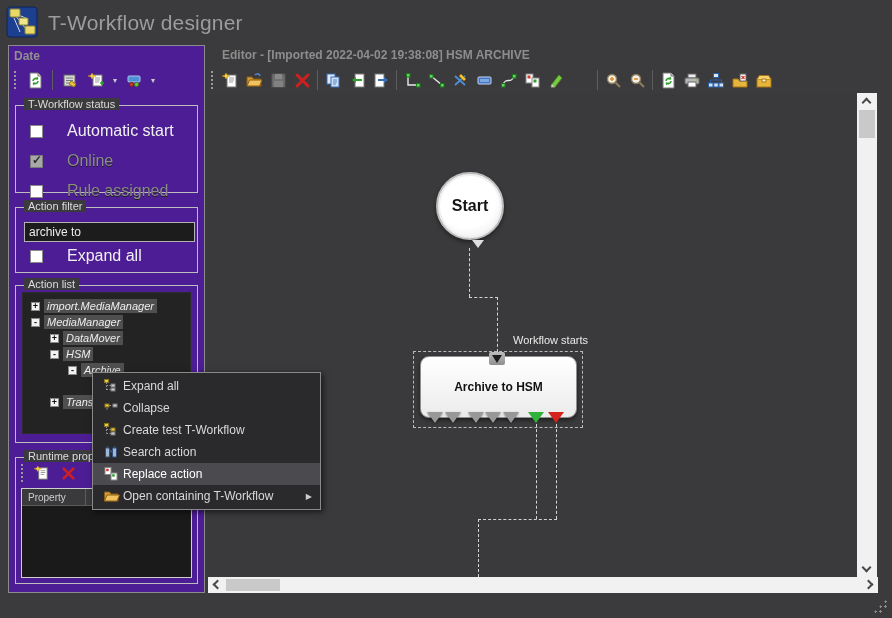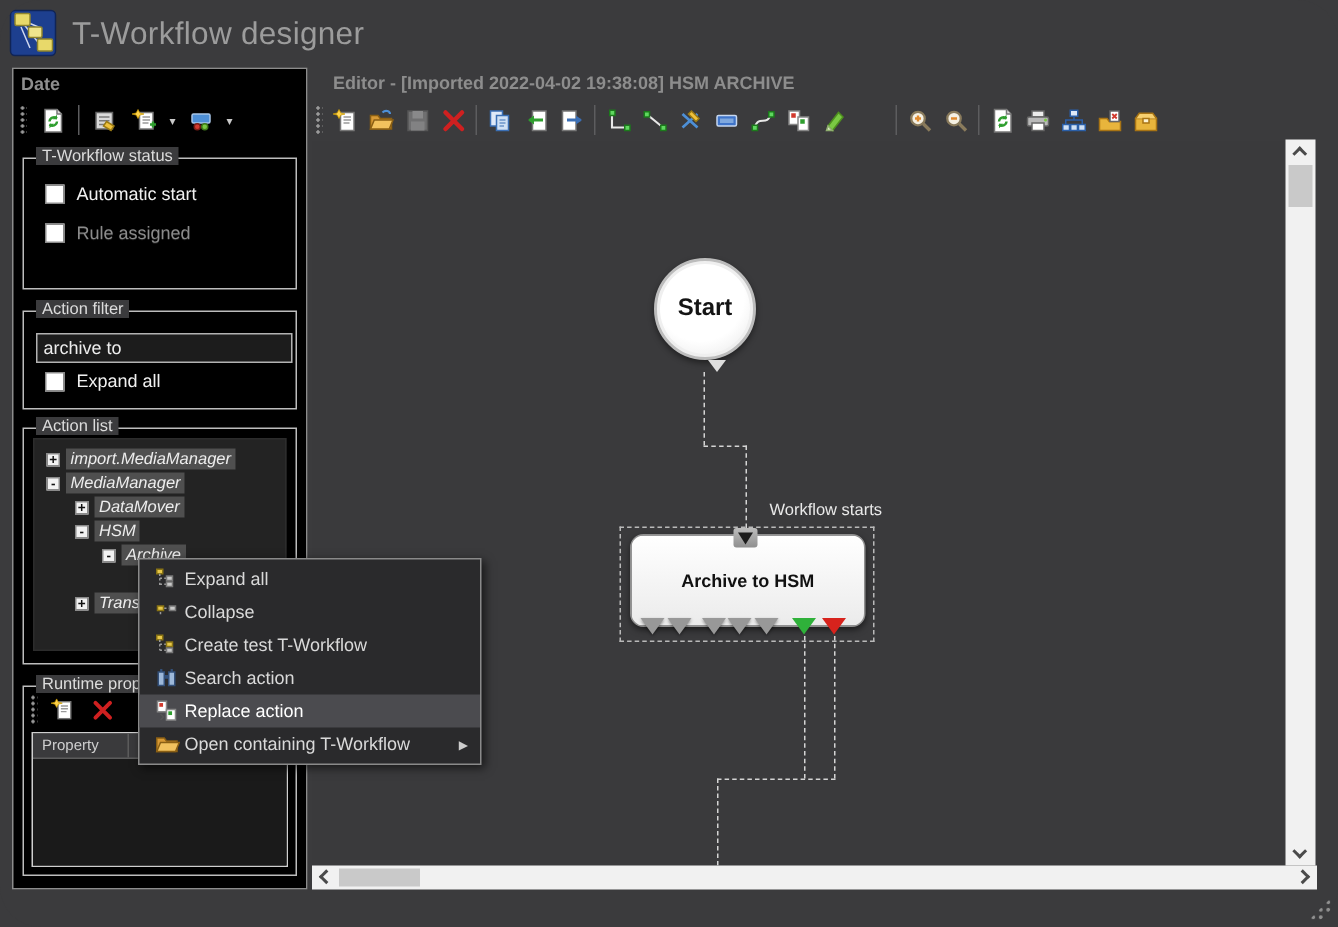--- a/index.html
+++ b/index.html
@@ -6,35 +6,35 @@
   html,body { width:892px; height:618px; }
   body { font-family:"Liberation Sans", sans-serif; background:#3b3b3d; overflow:hidden; }
   .window { position:relative; width:892px; height:618px; background:#3b3b3d; overflow:hidden;border-radius:27px; }
 
   
   .titlebar { position:absolute; left:0; top:0; width:100%; height:45px; display:flex; align-items:center; gap:9px; padding-left:6px; }
   .app-icon { width:33px; height:33px; flex:none; }
   .app-title { font-size:21px; color:#9c9c9c; letter-spacing:.2px; }
 
   
-  .sidebar { position:absolute; left:8px; top:45px; width:197px; height:548px; background:#000000; border:1px solid #8c8c8c; display:flex; flex-direction:column; }
+  .sidebar { position:absolute; left:8px; top:45px; width:197px; height:548px; background:#4c1d95; border:1px solid #8c8c8c; display:flex; flex-direction:column; }
   .sidebar-header { font-size:12px; font-weight:bold; color:#8f8f8f; padding:3px 0 2px 5px; }
   .tb { display:flex; align-items:center; height:30px; padding-left:4px; gap:2px; }
   .grip { width:5px; height:20px; margin-right:3px; background-image:radial-gradient(#9a9a9a 1px, transparent 1.2px); background-size:4px 4px; }
   .tbtn { width:24px; height:24px; border:none; background:transparent; display:flex; align-items:center; justify-content:center; padding:0; cursor:default; }
   .tsep { width:1px; height:20px; background:#5d5d5f; margin:0 3px; }
   .caret { font-size:8px; color:#c9c9c9; width:10px; text-align:center; }
 
   .group { border:1px solid #bdbdbd; position:relative; margin:10px 6px 0 6px; padding-top:10px; }
   .group-label { position:absolute; top:-8px; left:8px; background:#3b3b3d; padding:0 4px; font-size:11px; color:#dcdcdc; white-space:nowrap; overflow:hidden; }
   .cb-row { display:flex; align-items:center; gap:8px; padding:6px 0 6px 14px; }
   .cb { width:13px; height:13px; background:#fff; border:1px solid #8b8b8b; position:relative; flex:none; }
   .cb.checked.disabled { background:#a8a8a8; border-color:#7a7a7a; }
   .cb.checked::after { content:"✓"; position:absolute; left:1px; top:-2px; font-size:12px; font-weight:bold; color:#2c2c2c; line-height:13px; }
-  .cb-label { font-size:12px; color:#f0f0f0; }
+  .cb-label { font-size:16px; color:#f0f0f0;margin-left:16px; }
   .cb-label.dim { color:#8b8b8b; text-shadow:0 1px 0 #1f1f1f; }
 
   .filter-input { display:block; width:171px; margin:4px 0 0 8px; background:#1c1c1c; border:1px solid #b2b2b2; color:#ececec; font-size:12px; font-family:"Liberation Sans",sans-serif; padding:2px 4px; height:20px; }
 
   
   .tree { background:#232323; border:1px solid #2c2c2c; margin:2px 6px 6px 6px; height:142px; padding-top:5px; font-size:11px; overflow:hidden; }
   .tree-row { display:flex; align-items:center; height:16px; cursor:default; }
   .lvl0 { padding-left:8px; } .lvl1 { padding-left:27px; } .lvl2 { padding-left:45px; } .lvl3 { padding-left:74px; }
   .expander { width:9px; height:9px; background:#f2f2f2; border:1px solid #8a8a8a; color:#111; font-size:9px; line-height:7px; text-align:center; margin-right:4px; flex:none; font-weight:bold; }
   .elbow { width:8px; height:9px; border-left:1px dotted #777; border-bottom:1px dotted #777; margin:-6px 2px 0 0; }
@@ -169,20 +169,24 @@
           </svg>
       </button>
       <span class="caret">▾</span>
     </div>
 
     <div class="group" style="height:88px;">
       <span class="group-label">T-Workflow status</span>
       <div class="cb-row">
         <span class="cb"></span>
         <span class="cb-label">Automatic start</span>
+      </div>
+      <div class="cb-row">
+        <span class="cb checked disabled"></span>
+        <span class="cb-label dim">Online</span>
       </div>
       <div class="cb-row">
         <span class="cb"></span>
         <span class="cb-label dim">Rule assigned</span>
       </div>
     </div>
 
     <div class="group" style="height:66px; margin-top:14px;">
       <span class="group-label">Action filter</span>
       <input class="filter-input" type="text" value="archive to" style="">

